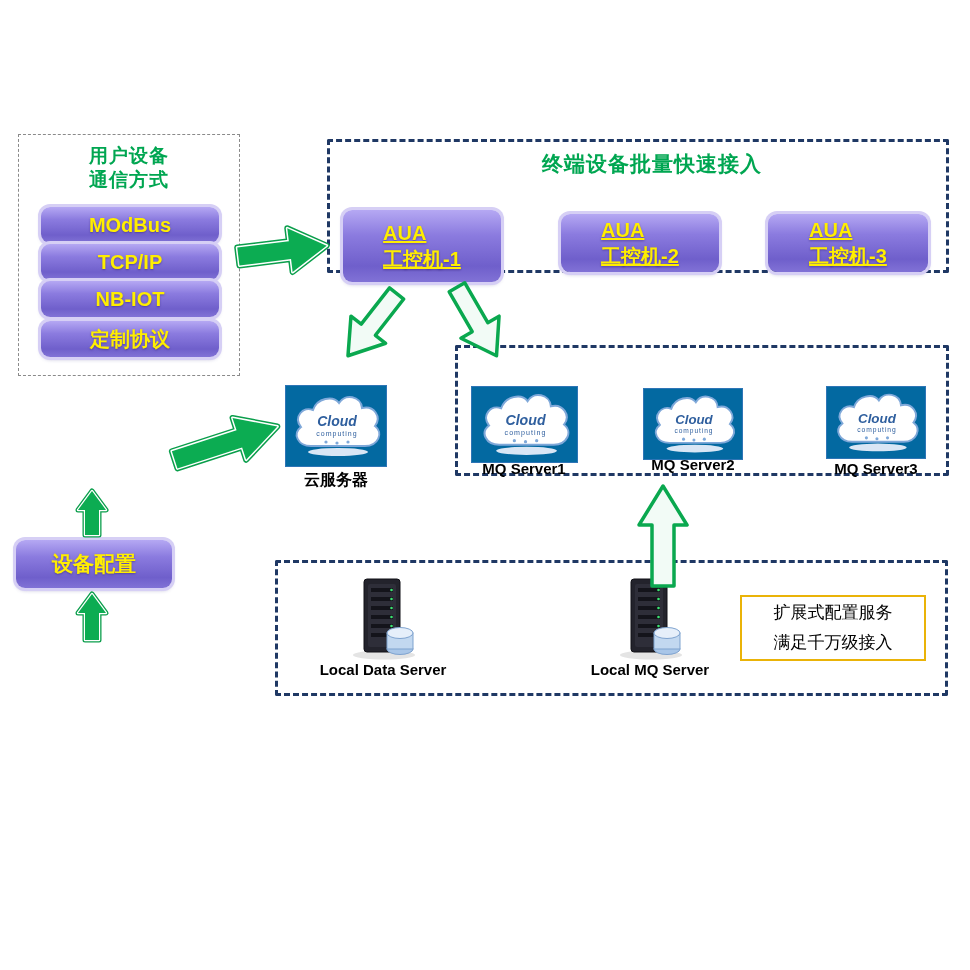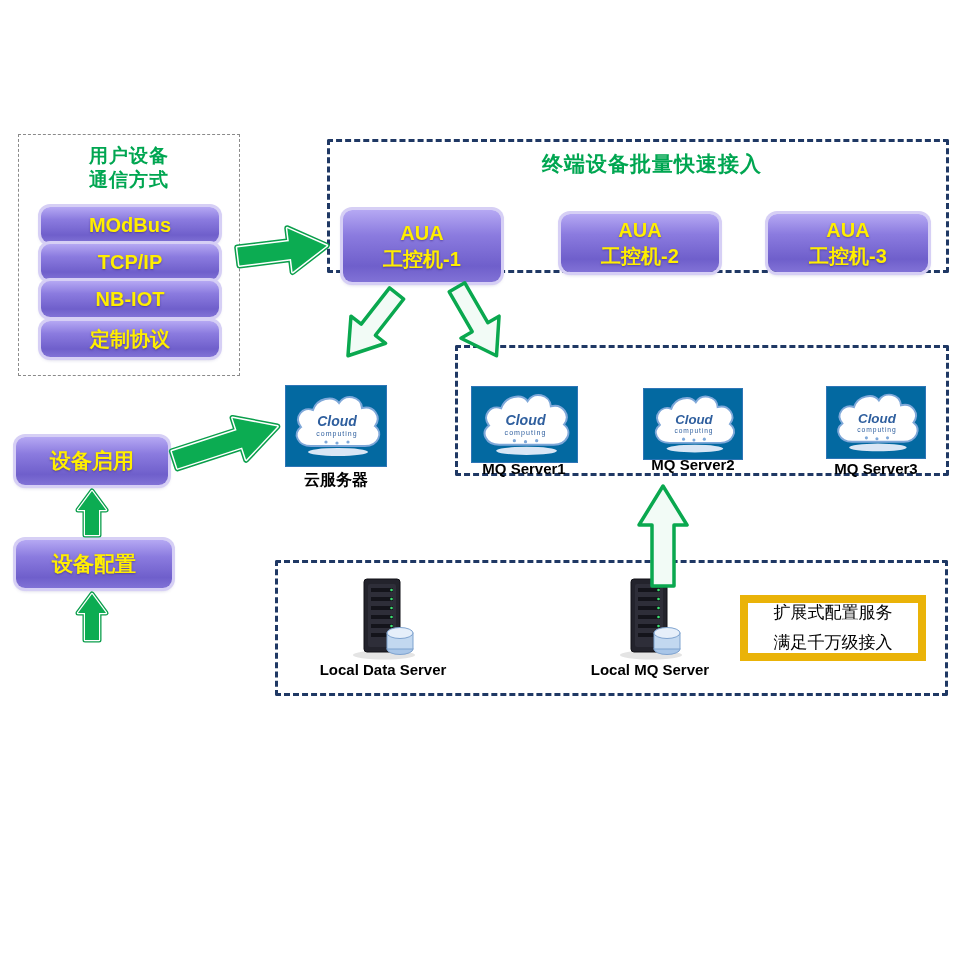--- a/index.html
+++ b/index.html
@@ -19,27 +19,27 @@
   .purple {
     background: linear-gradient(180deg,#b5a8f3 0%,#8b7bdf 35%,#6f5fcb 78%,#8172d6 100%);
     border-radius:9px;
     box-shadow: 0 0 0 3px #d6cff5, 0 2px 4px rgba(80,70,150,.45);
     color:#ffee00; font-weight:700;
     display:flex; align-items:center; justify-content:center;
     text-shadow:0 1px 2px rgba(55,35,120,.55);
     text-align:center;
   }
   .proto { position:absolute; left:22px; width:178px; height:36px; font-size:20px; }
-  .aua-inner { display:flex; flex-direction:column; align-items:center; justify-content:center; line-height:1.3; font-size:20px; }
+  .aua-inner { display:flex; flex-direction:column; align-items:flex-start; justify-content:center; line-height:1.3; font-size:20px;text-decoration:underline; }
 
   
   .lbl { font-weight:700; color:#000; text-align:center; }
 
   
-  .note { border:8px solid #eab308; background:#fff; display:flex; flex-direction:column;
+  .note { border:2px solid #eab308; background:#fff; display:flex; flex-direction:column;
           align-items:center; justify-content:center; font-size:17px; color:#000; line-height:1.75; }
 
   
   .arrow-solid .edge { fill:none; stroke:#0a9e4b; stroke-width:6; stroke-linejoin:round; }
   .arrow-solid .band { fill:none; stroke:#ffffff; stroke-width:3; stroke-linejoin:round; }
   .arrow-solid .core { fill:#0cac52; }
   .arrow-solid.sm .edge { stroke-width:5; }
   .arrow-solid.sm .band { stroke-width:2.4; }
   .arrow-hollow polygon { fill:#f2fbf6; stroke:#0aa84f; stroke-width:3.5; stroke-linejoin:round; }
   svg.arrow { overflow:visible; z-index:5; }
@@ -139,21 +139,20 @@
         <text class="c-title" x="51" y="37" text-anchor="middle">Cloud</text>
         <text class="c-sub" x="51" y="47" text-anchor="middle">computing</text>
         <circle class="c-dot" cx="40" cy="53" r="1.6"></circle>
           <circle class="c-dot" cx="51" cy="54" r="1.6"></circle>
           <circle class="c-dot" cx="62" cy="53" r="1.6"></circle>
       </svg>
     </div>
     <div class="abs lbl" style="left:348px;top:112px;width:140px;font-size:15px;">MQ Server3</div>
   </div>
 
-  <div class="abs purple" style="left:16px;top:437px;width:152px;height:48px;font-size:21px;">设备启用</div>
   <div class="abs purple" style="left:16px;top:540px;width:156px;height:48px;font-size:21px;">设备配置</div>
 
   <div class="abs panel-navy" style="left:275px;top:560px;width:673px;height:136px;">
 
     <div class="abs" style="left:70px;top:14px;width:70px;height:84px;">
       <svg viewBox="0 0 70 84" width="100%" height="100%">
         <ellipse cx="36" cy="78" rx="31" ry="4.5" fill="#e4e4e4"></ellipse>
         <rect x="16" y="2" width="36" height="73" rx="3" fill="#23232c" stroke="#101016"></rect>
         <rect x="20" y="7" width="28" height="63" rx="2" fill="#2e2e39"></rect>
         <g fill="#14141b">

